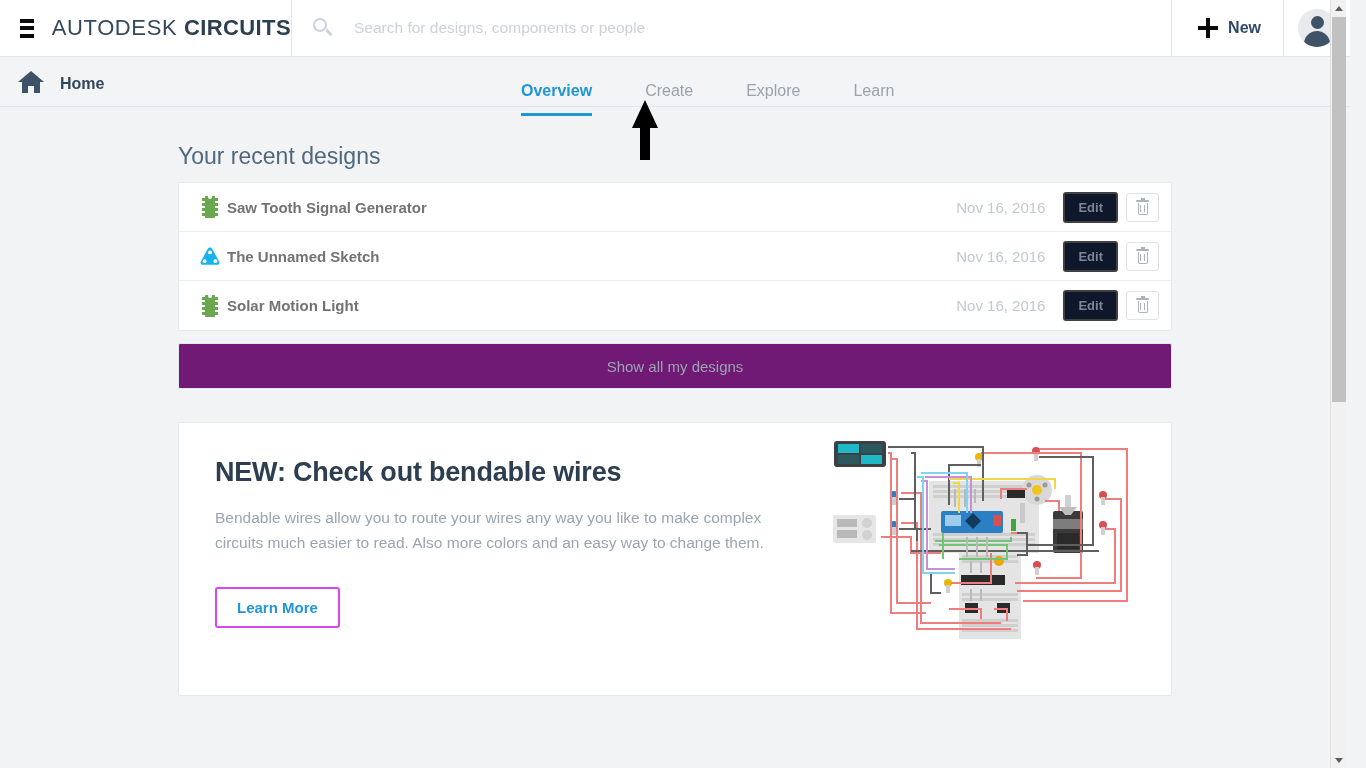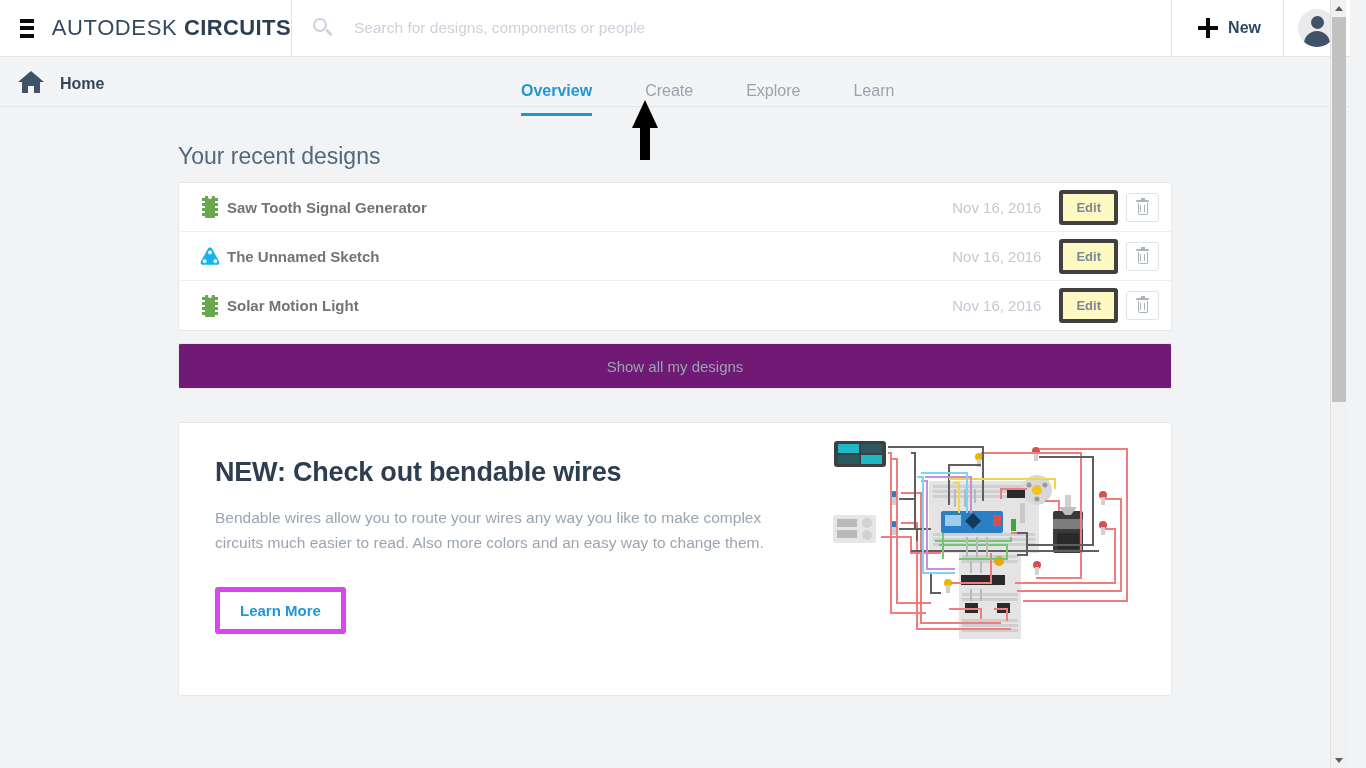--- a/index.html
+++ b/index.html
@@ -136,22 +136,22 @@
   .ic-icon .pin { position: absolute; width: 3px; height: 3px; background: #6aa84f; }
   .ic-icon .pl { left: 0; } .ic-icon .pr { right: 0; }
   .ic-icon .p1 { top: 2px; } .ic-icon .p2 { top: 7px; } .ic-icon .p3 { top: 12px; } .ic-icon .p4 { top: 17px; }
 
   .tri-icon { position: relative; width: 22px; height: 20px; }
   .tri-icon svg { display: block; }
 
   .design-name { font-size: 15px; font-weight: 700; color: #737373; flex: 1; cursor: pointer; }
   .design-date { font-size: 15px; color: #c2c9d1; margin-right: 18px; }
   .btn-edit {
-    font-size: 13px; font-weight: 700; color: #7a8794; background: #fef9c3;
-    border: 4px solid #404040; border-radius: 3px; padding: 6px 13px; cursor: pointer;
+    font-size: 13px; font-weight: 700; color: #7a8794; background: #0f172a;
+    border: 2px solid #404040; border-radius: 3px; padding: 6px 13px; cursor: pointer;
     font-family: "Liberation Sans", sans-serif;
   }
   .btn-trash {
     margin-left: 8px; width: 33px; height: 29px; background: #fff;
     border: 1px solid #dfe3e6; border-radius: 3px; cursor: pointer;
     display: flex; align-items: center; justify-content: center;
   }
   .trash-icon { width: 13px; height: 15px; position: relative; }
   .trash-icon .lid { position: absolute; left: 0; top: 0; width: 13px; height: 2px; background: #aab3bb; border-radius: 1px; }
   .trash-icon .handle { position: absolute; left: 4.5px; top: -2px; width: 4px; height: 2px; background: #aab3bb; }
@@ -175,21 +175,21 @@
     border: 1px solid #e6e9ec; border-radius: 2px;
     display: flex; align-items: flex-start; position: relative;
   }
   .promo-text { padding: 34px 0 0 36px; width: 600px; }
   .promo-title { font-size: 27px; font-weight: 700; color: #2c3e50; letter-spacing: -0.2px; }
   .promo-body {
     margin-top: 17px; font-size: 15.5px; line-height: 25px; color: #9aa5b1; width: 575px;
   }
   .btn-learn {
     margin-top: 32px; display: inline-block;
-    border: 5px solid #d946ef; border-radius: 3px; background: #fff;
+    border: 2px solid #d946ef; border-radius: 3px; background: #fff;
     color: #2196d6; font-size: 15px; font-weight: 700; padding: 10px 20px; cursor: pointer;
     font-family: "Liberation Sans", sans-serif;
   }
   .promo-art { position: absolute; right: 30px; top: 10px; width: 310px; height: 215px; }
   .promo-art svg { display: block; }
 
   .bottom-title { font-size: 23px; font-weight: 400; color: #51687e; margin-top: 34px; }
 
   
   .scrollbar {

